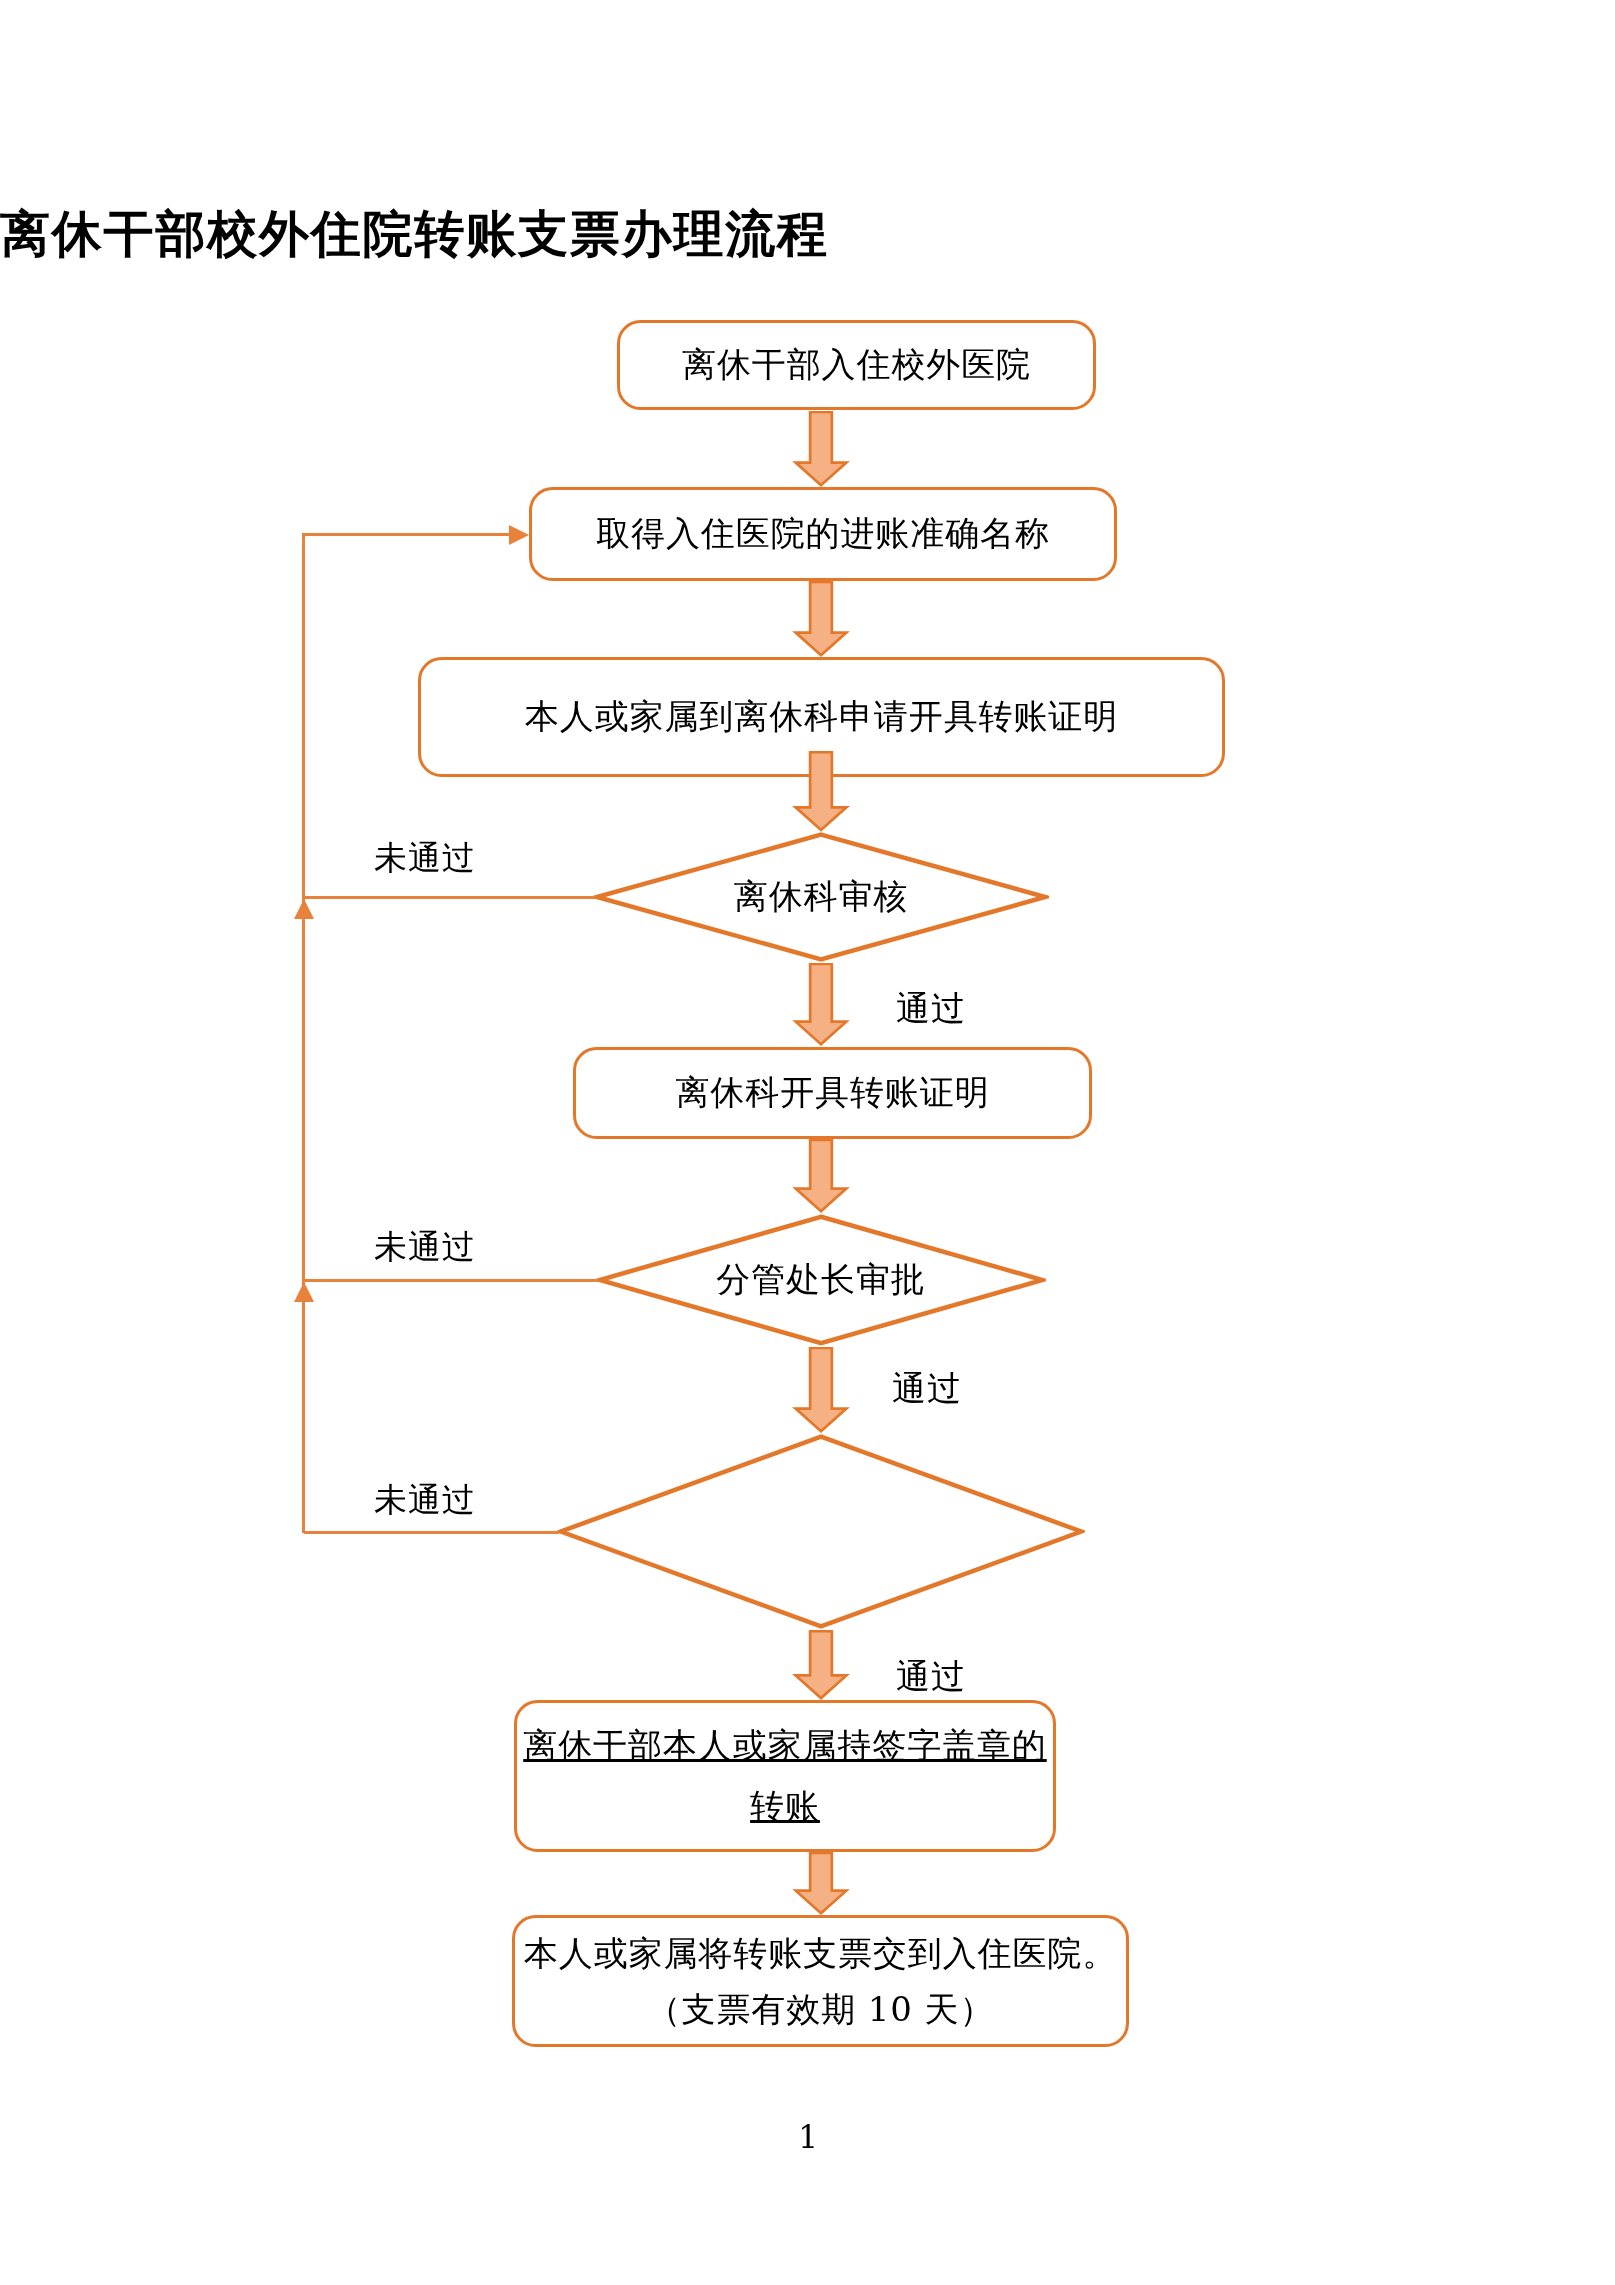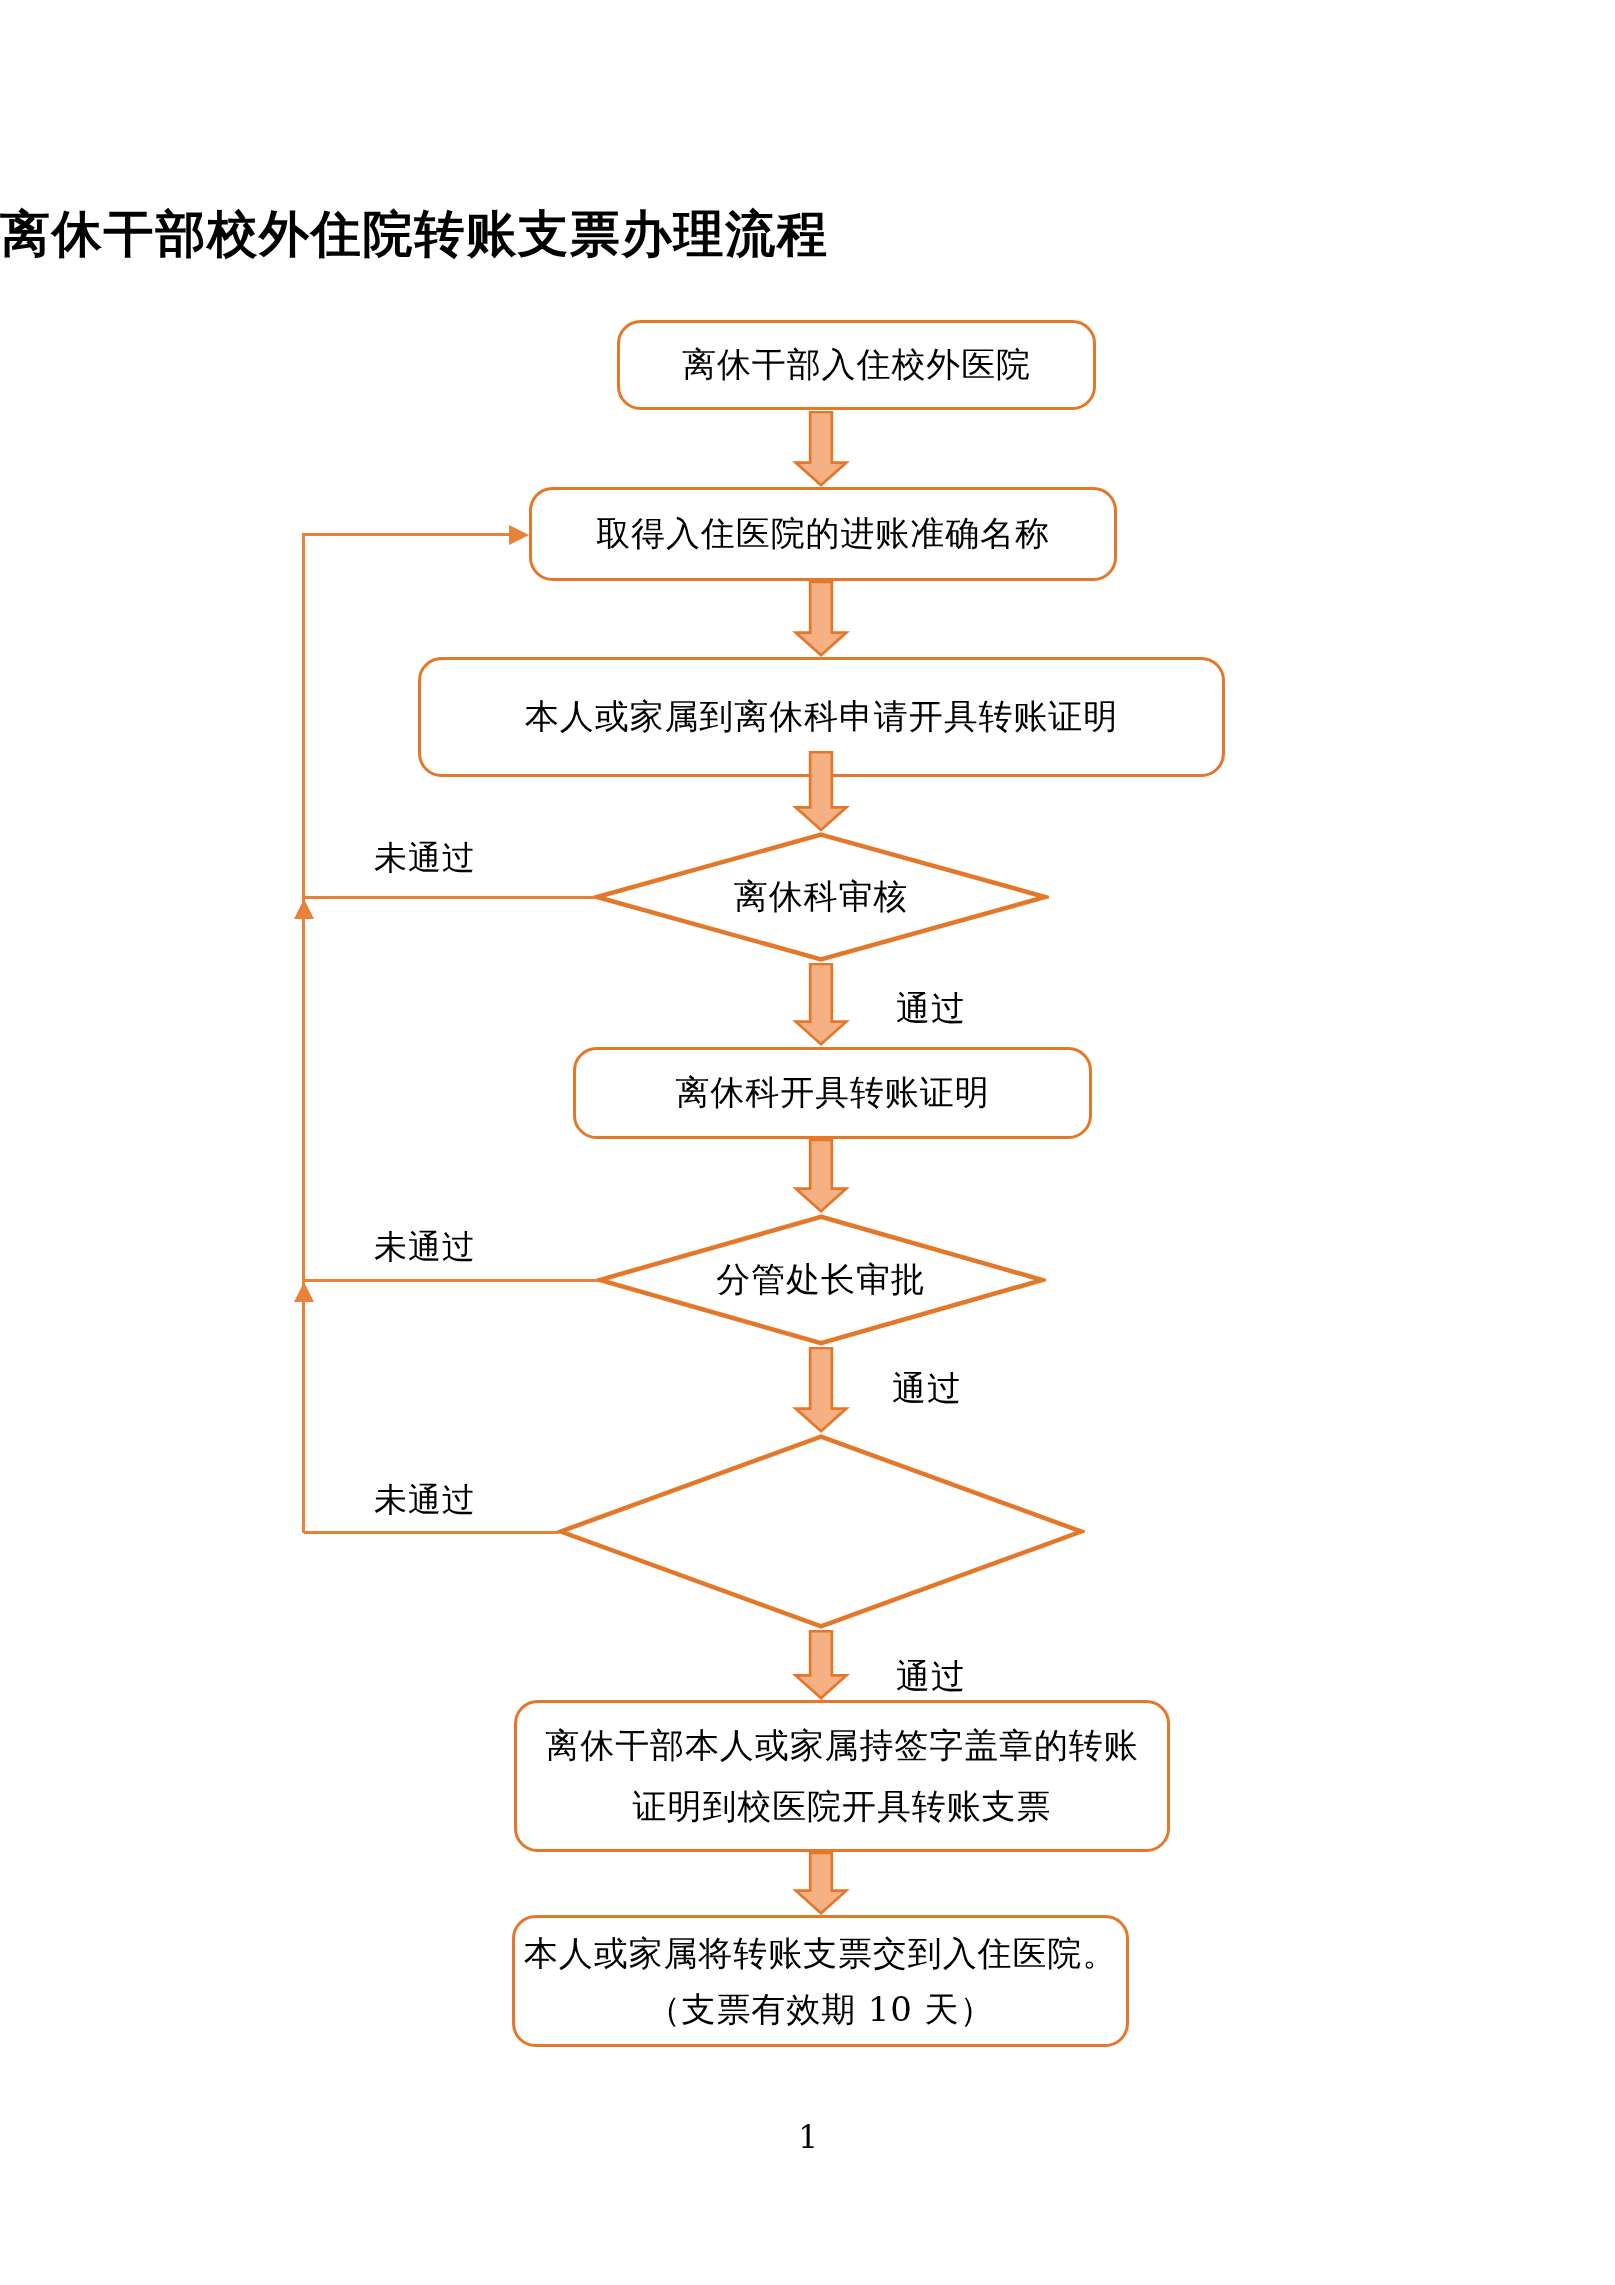--- a/index.html
+++ b/index.html
@@ -79,23 +79,22 @@
   </svg>
   <div class="diamond-label">分管处长审批</div>
 </div>
 
 <div class="abs diamond-wrap" style="left:557px;top:1433px;width:528px;height:197px;">
   <svg width="528" height="197" viewBox="0 0 584 218">
     <polygon points="292,4 580,109 292,214 4,109" fill="#ffffff" stroke="var(--shape-border)" stroke-width="5"></polygon>
   </svg>
 </div>
 
-<div class="abs node-box" style="left:514px;top:1700px;width:656px;height:152px;line-height:1.8;">
+<div class="abs node-box" style="left:514px;top:1700px;width:542px;height:152px;line-height:1.8;text-decoration:underline;">
   <span>离休干部本人或家属持签字盖章的转账</span>
-  <span>证明到校医院开具转账支票</span>
 </div>
 
 <div class="abs node-box" style="left:512px;top:1915px;width:617px;height:132px;line-height:1.65;">
   <span>本人或家属将转账支票交到入住医院。</span>
   <span>（支票有效期 10 天）</span>
 </div>
 
 <svg class="abs" style="left:792px;top:411px;" width="58" height="76" viewBox="0 0 64 84">
   <polygon points="20,1 20,57 4,57 32,82 60,57 44,57 44,1" fill="var(--arrow-fill)" stroke="var(--shape-border)" stroke-width="3"></polygon>
 </svg>

